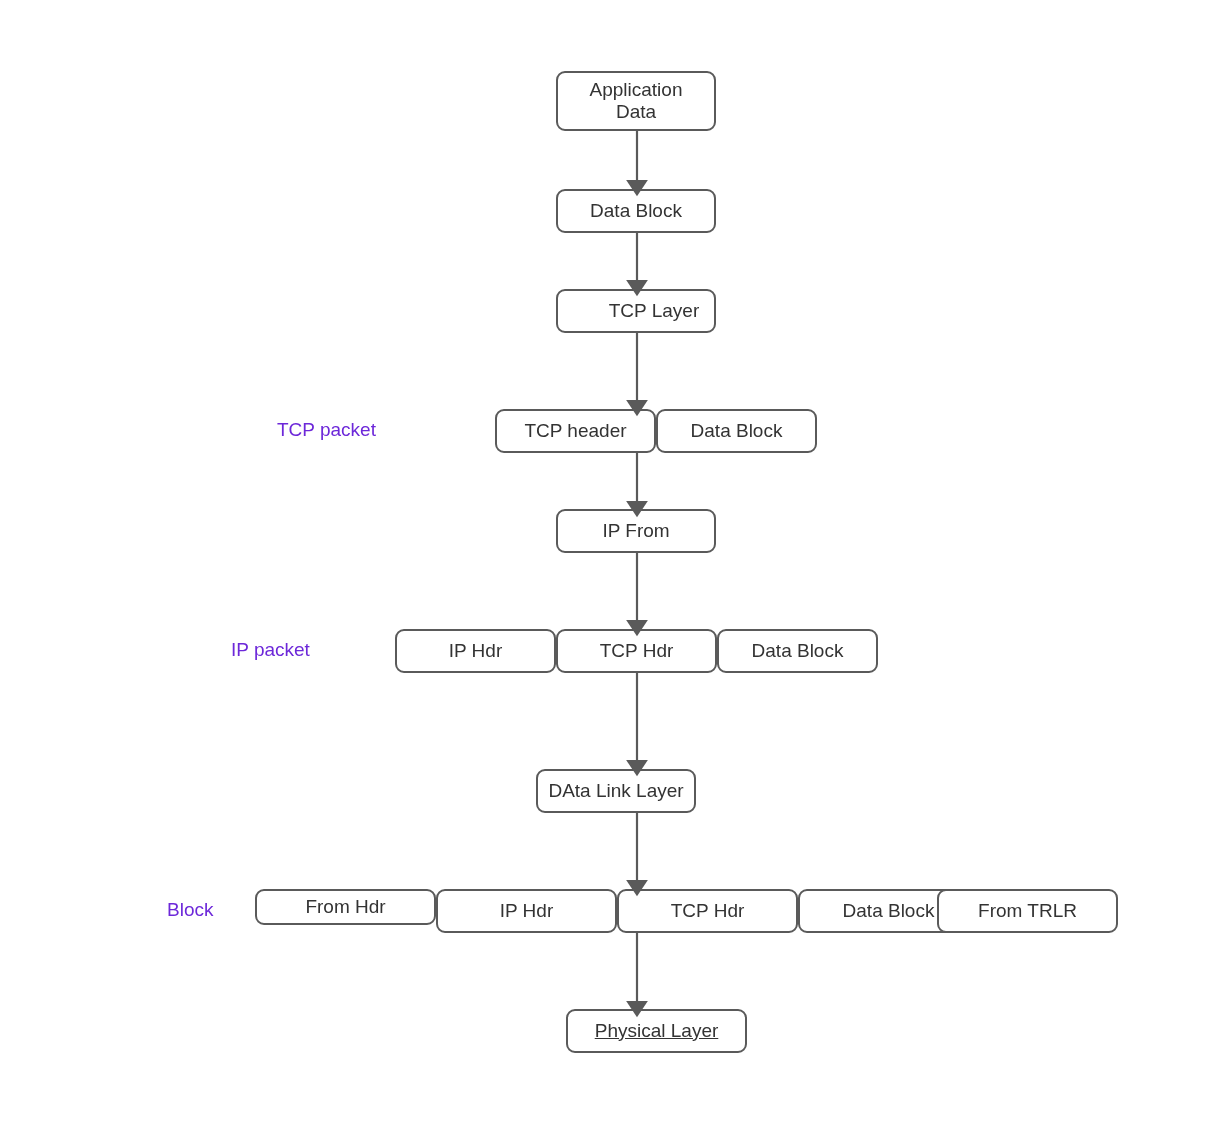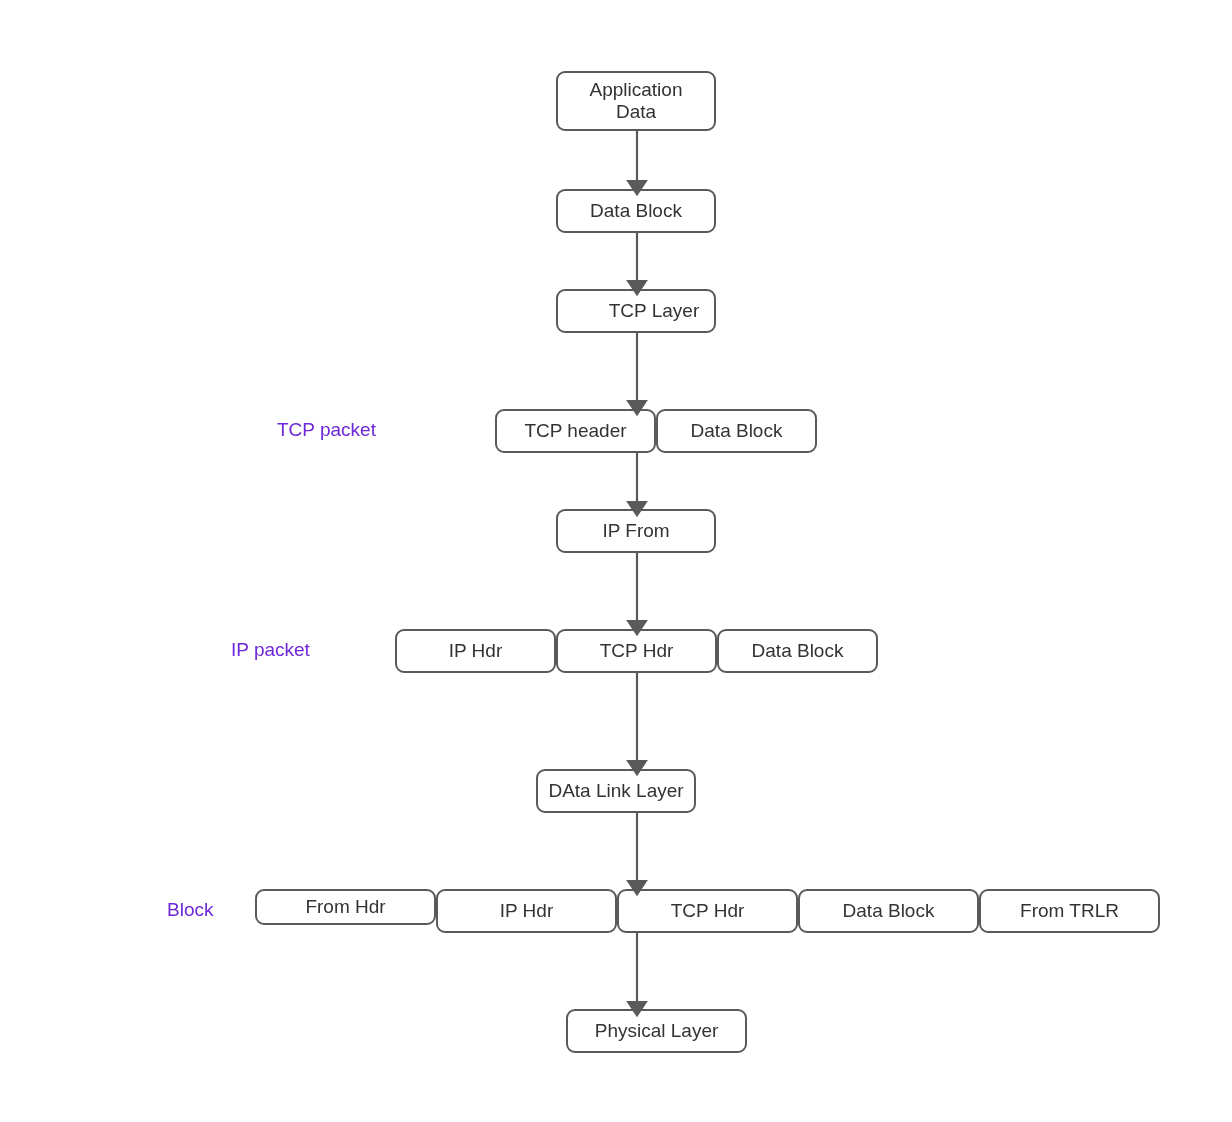--- a/index.html
+++ b/index.html
@@ -129,21 +129,21 @@
   </div>
   <div class="box" style="left:436px; top:889px; width:181px; height:44px;">
     <span>IP Hdr</span>
   </div>
   <div class="box" style="left:617px; top:889px; width:181px; height:44px;">
     <span>TCP Hdr</span>
   </div>
   <div class="box" style="left:798px; top:889px; width:181px; height:44px;">
     <span>Data Block</span>
   </div>
-  <div class="box" style="left:979px; top:889px; width:181px; height:44px;">
+  <div class="box" style="left:937px; top:889px; width:181px; height:44px;">
     <span>From TRLR</span>
   </div>
 
-  <div class="box" style="left:566px; top:1009px; width:181px; height:44px;">
+  <div class="box" style="left:566px; top:1009px; width:181px; height:44px;text-decoration:underline;">
     <span>Physical Layer</span>
   </div>
 
 </div>
 
 </body></html>

